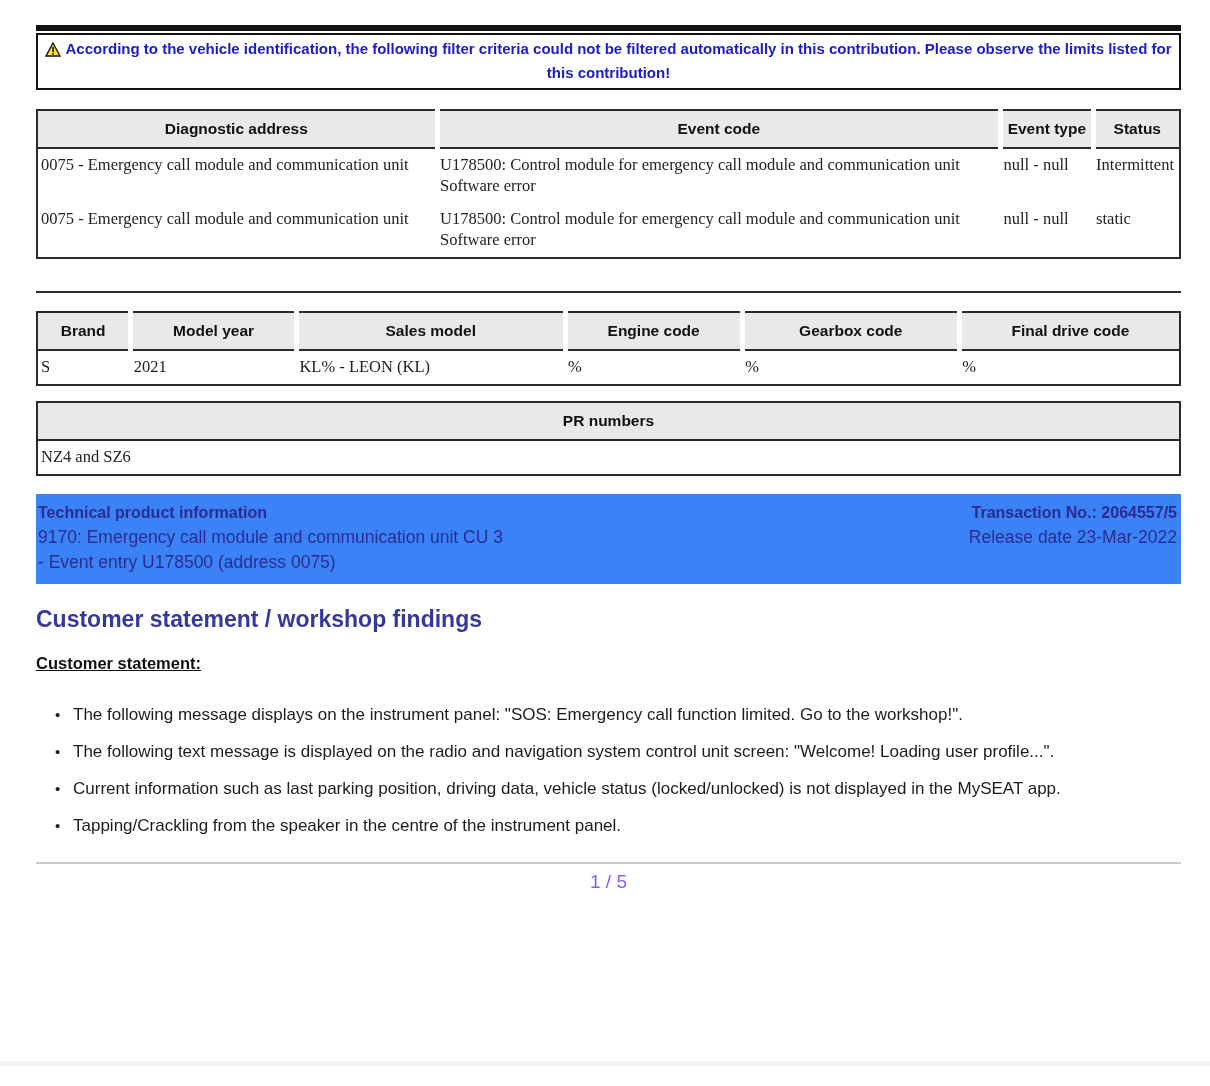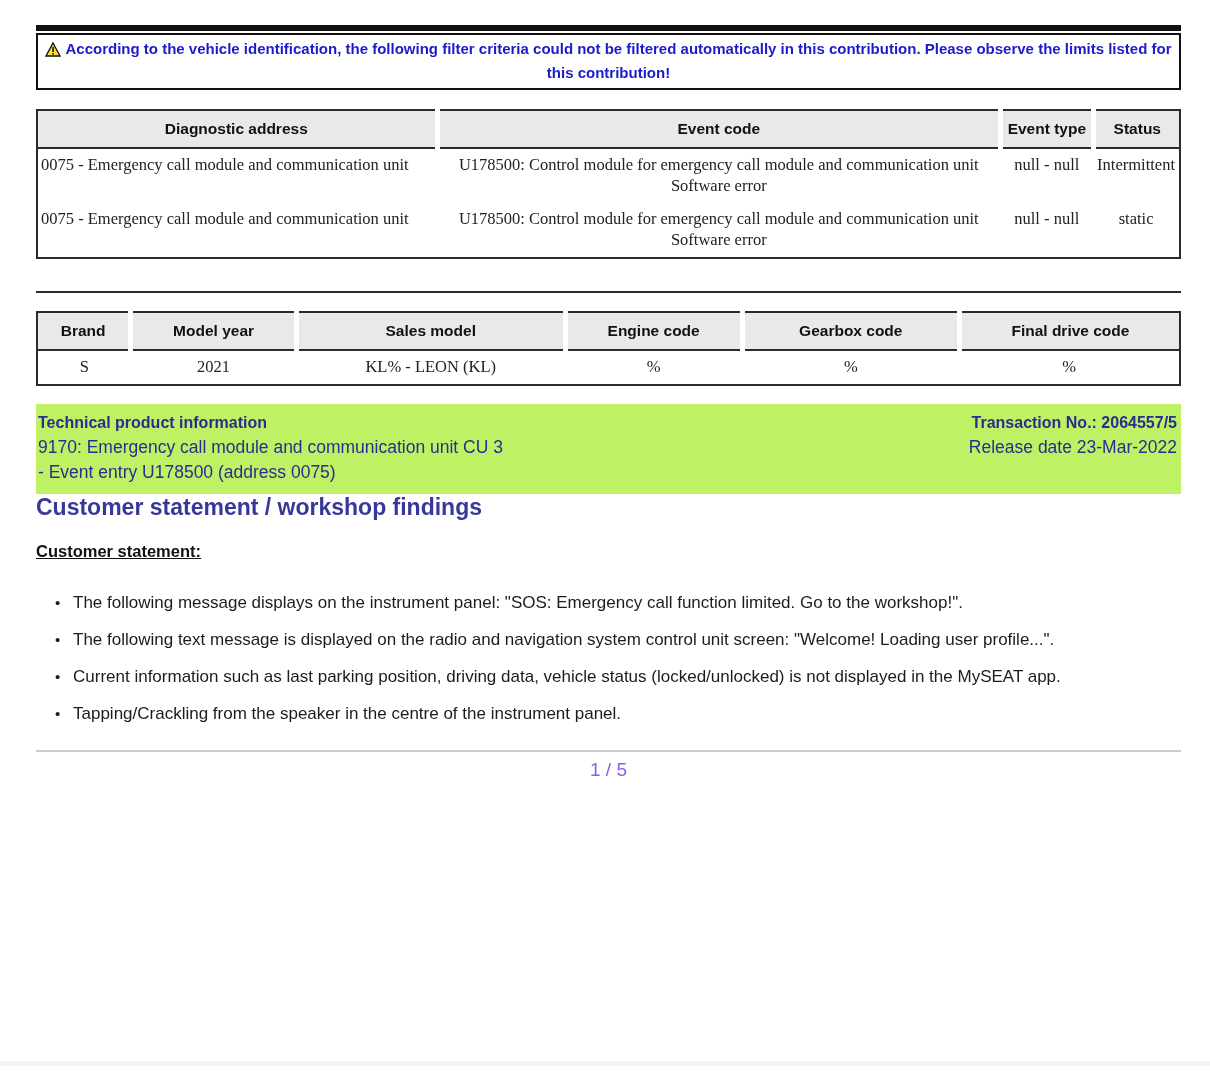--- a/index.html
+++ b/index.html
@@ -42,51 +42,50 @@
     font-weight:bold;
     padding:9px 4px;
     border-bottom:2px solid #2b2b2b;
     color:#111;
   }
   table.tbl th + th { border-left:5px solid #ffffff; }
   table.tbl td {
     font-family:"Liberation Serif", serif;
     font-size:16.5px;
     color:#222;
-    text-align:center;
     vertical-align:top;
     padding:5px 3px 7px 3px;
     line-height:21px;
   }
   table.tbl td.left { text-align:left; }
   .tbl-evt { margin-top:19px; }
   .tbl-veh { margin-top:18px;border-radius:31px; }
   .tbl-pr  { margin-top:15px; }
   .tbl-veh td, .tbl-pr td { padding:6px 3px 8px 3px; }
 
   .divider { margin-top:32px; border-top:2px solid #2b2b2b; }
   .green-heading { margin-top:9px; font-size:15.5px; font-weight:bold; color:#339933; }
 
   
   .banner {
     margin-top:18px;
-    background:#bef264;
+    background:#3b82f6;
     color:#2c2c90;
     display:flex;
     justify-content:space-between;
     padding:6px 4px 9px 2px;
   }
   .banner-left  { line-height:25px; }
   .banner-right { line-height:25px; text-align:right; white-space:nowrap; }
   .banner-title { font-weight:bold; font-size:16px; }
   .banner-line  { font-size:17.5px; }
   .txn-line { font-weight:bold; font-size:16px; }
   .rel-line { font-size:17.5px; }
 
-  .section-heading { font-size:23px; font-weight:bold; color:#38389b; }
+  .section-heading { margin-top:22px; font-size:23px; font-weight:bold; color:#38389b; }
   .sub-heading { margin-top:21px; font-size:16.5px; font-weight:bold; text-decoration:underline; color:#111; }
 
   .bullets { margin-top:28px; font-size:17px; line-height:27px; color:#1c1c1c; }
   .bullet { display:flex; margin-bottom:10px; }
   .bullet-marker { width:37px; padding-left:19px; box-sizing:border-box; flex:none; font-size:15px; }
   .bullet-text { flex:1; }
 
   .footer-line { margin-top:23px; border-top:2px solid #cccccc; }
   .page-num { margin-top:7px; text-align:center; font-size:19px; color:#8b5cf6; }
 
@@ -173,20 +172,32 @@
           <td>S</td>
           <td>2021</td>
           <td>KL% - LEON (KL)</td>
           <td>%</td>
           <td>%</td>
           <td>%</td>
         </tr>
       </tbody>
     </table>
 
+    <table class="tbl tbl-pr">
+      <thead>
+        <tr>
+          <th>PR numbers</th>
+        </tr>
+      </thead>
+      <tbody>
+        <tr>
+          <td>NZ4 and SZ6</td>
+        </tr>
+      </tbody>
+    </table>
 
     <div class="banner">
       <div class="banner-left">
         <div class="banner-title">Technical product information</div>
         <div class="banner-line">9170: Emergency call module and communication unit CU 3</div>
         <div class="banner-line">- Event entry U178500 (address 0075)</div>
       </div>
       <div class="banner-right">
         <div class="txn-line"><span>Transaction No.:</span> <span>2064557/5</span></div>
         <div class="rel-line">Release date 23-Mar-2022</div>

